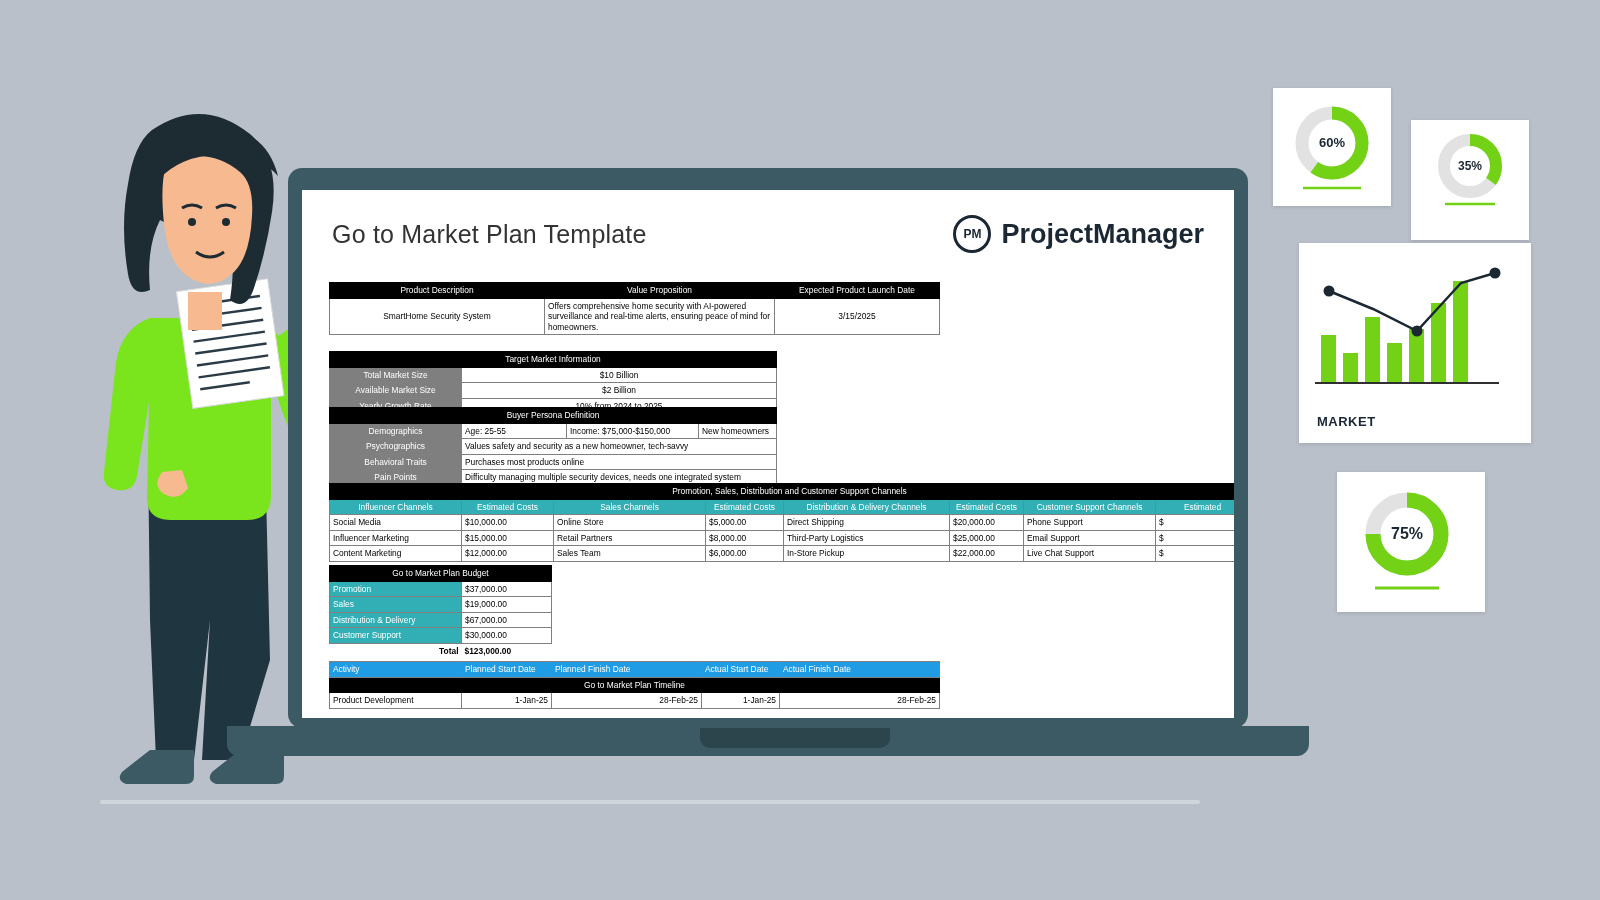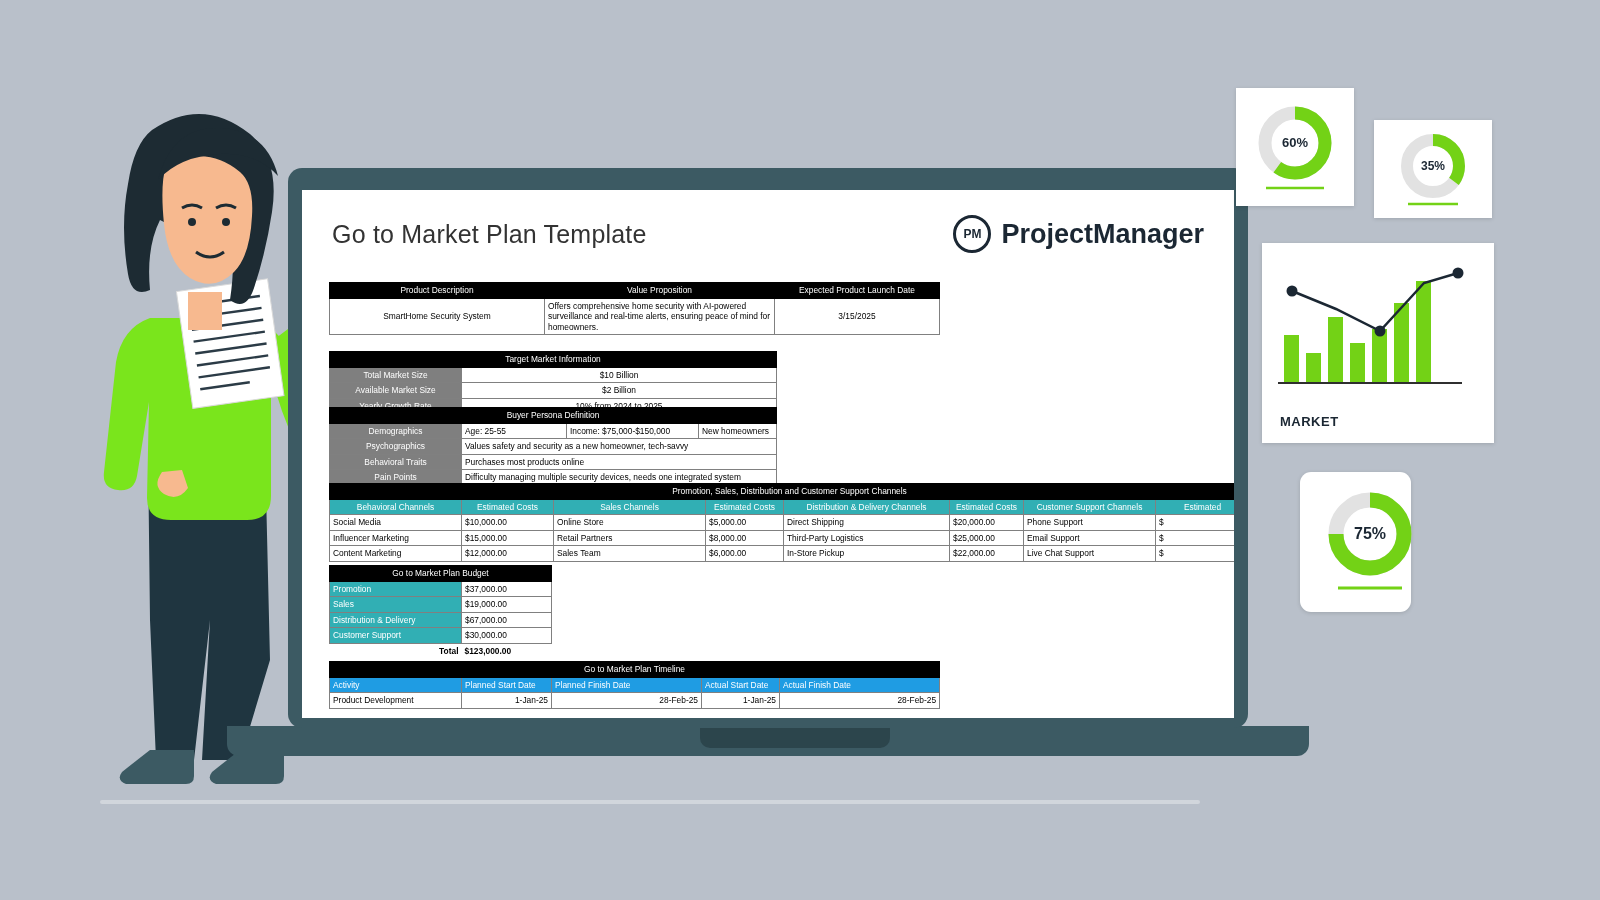--- a/index.html
+++ b/index.html
@@ -101,25 +101,25 @@
   #tbl-market  { position:absolute; left: 27px; top: 73px; width: 447px; }
   #tbl-persona { position:absolute; left: 27px; top: 129px; width: 447px; }
   #tbl-promo   { position:absolute; left: 27px; top: 205px; width: 920px; }
   #tbl-budget  { position:absolute; left: 27px; top: 287px; width: 222px; }
   #tbl-timeline{ position:absolute; left: 27px; top: 383px; width: 610px; }
 
   
   #woman { position:absolute; left: 90px; top: 100px; width: 260px; height: 690px; }
 
   
-  .card { position:absolute; background:#fff; box-shadow: 0 1px 4px rgba(0,0,0,.14); }
+  .card { position:absolute; background:#fff; box-shadow: 0 1px 4px rgba(0,0,0,.14); margin-left: 37px; }
   #card-60 { left: 1236px; top: 88px; width: 118px; height: 118px; }
-  #card-35 { left: 1374px; top: 120px; width: 118px; height: 98px; }
+  #card-35 { left: 1374px; top: 120px; width: 118px; height: 120px; }
   #card-market { left: 1262px; top: 243px; width: 232px; height: 200px; }
-  #card-75 { left: 1300px; top: 472px; width: 111px; height: 140px; border-radius: 11px; }
+  #card-75 { left: 1300px; top: 472px; width: 148px; height: 140px; }
   .market-label { position:absolute; left: 18px; bottom: 14px; font-size: 13px; font-weight: bold; color:#1b2733; letter-spacing:.5px; }
   .donut-val { position:absolute; font-weight:bold; color:#1b2733; }
 </style>
 </head>
 <body>
 
 <div id="stage">
 
   <svg id="woman" viewBox="0 0 260 690">
 
@@ -269,21 +269,21 @@
               <col style="width:166px">
                 <col style="width:74px">
               <col style="width:132px">
                 <col style="width:94px">
             </colgroup>
             <tbody>
                 <tr>
               <td class="blkhdr" colspan="8">Promotion, Sales, Distribution and Customer Support Channels</td>
             </tr>
             <tr>
-              <td class="tealhdr">Behavioral Channels</td>
+              <td class="tealhdr">Influencer Channels</td>
               <td class="tealhdr">Estimated Costs</td>
               <td class="tealhdr">Sales Channels</td>
               <td class="tealhdr">Estimated Costs</td>
               <td class="tealhdr">Distribution &amp; Delivery Channels</td>
               <td class="tealhdr">Estimated Costs</td>
               <td class="tealhdr">Customer Support Channels</td>
               <td class="tealhdr">Estimated</td>
             </tr>
             <tr>
               <td>Social Media</td>
@@ -353,28 +353,28 @@
           <table class="x" id="tbl-timeline">
             <colgroup>
                 <col style="width:132px">
                 <col style="width:90px">
                 <col style="width:150px">
                 <col style="width:78px">
                 <col style="width:160px">
               </colgroup>
             <tbody>
                 <tr>
-              <td class="blkhdr" colspan="5">Go to Market Plan Timeline</td>
-            </tr>
-            <tr>
               <td class="bluehdr">Activity</td>
               <td class="bluehdr">Planned Start Date</td>
               <td class="bluehdr">Planned Finish Date</td>
               <td class="bluehdr">Actual Start Date</td>
               <td class="bluehdr">Actual Finish Date</td>
+            </tr>
+            <tr>
+              <td class="blkhdr" colspan="5">Go to Market Plan Timeline</td>
             </tr>
             <tr>
               <td>Product Development</td>
               <td class="rt">1-Jan-25</td>
               <td class="rt">28-Feb-25</td>
               <td class="rt">1-Jan-25</td>
               <td class="rt">28-Feb-25</td>
             </tr>
           </tbody>
             </table>

